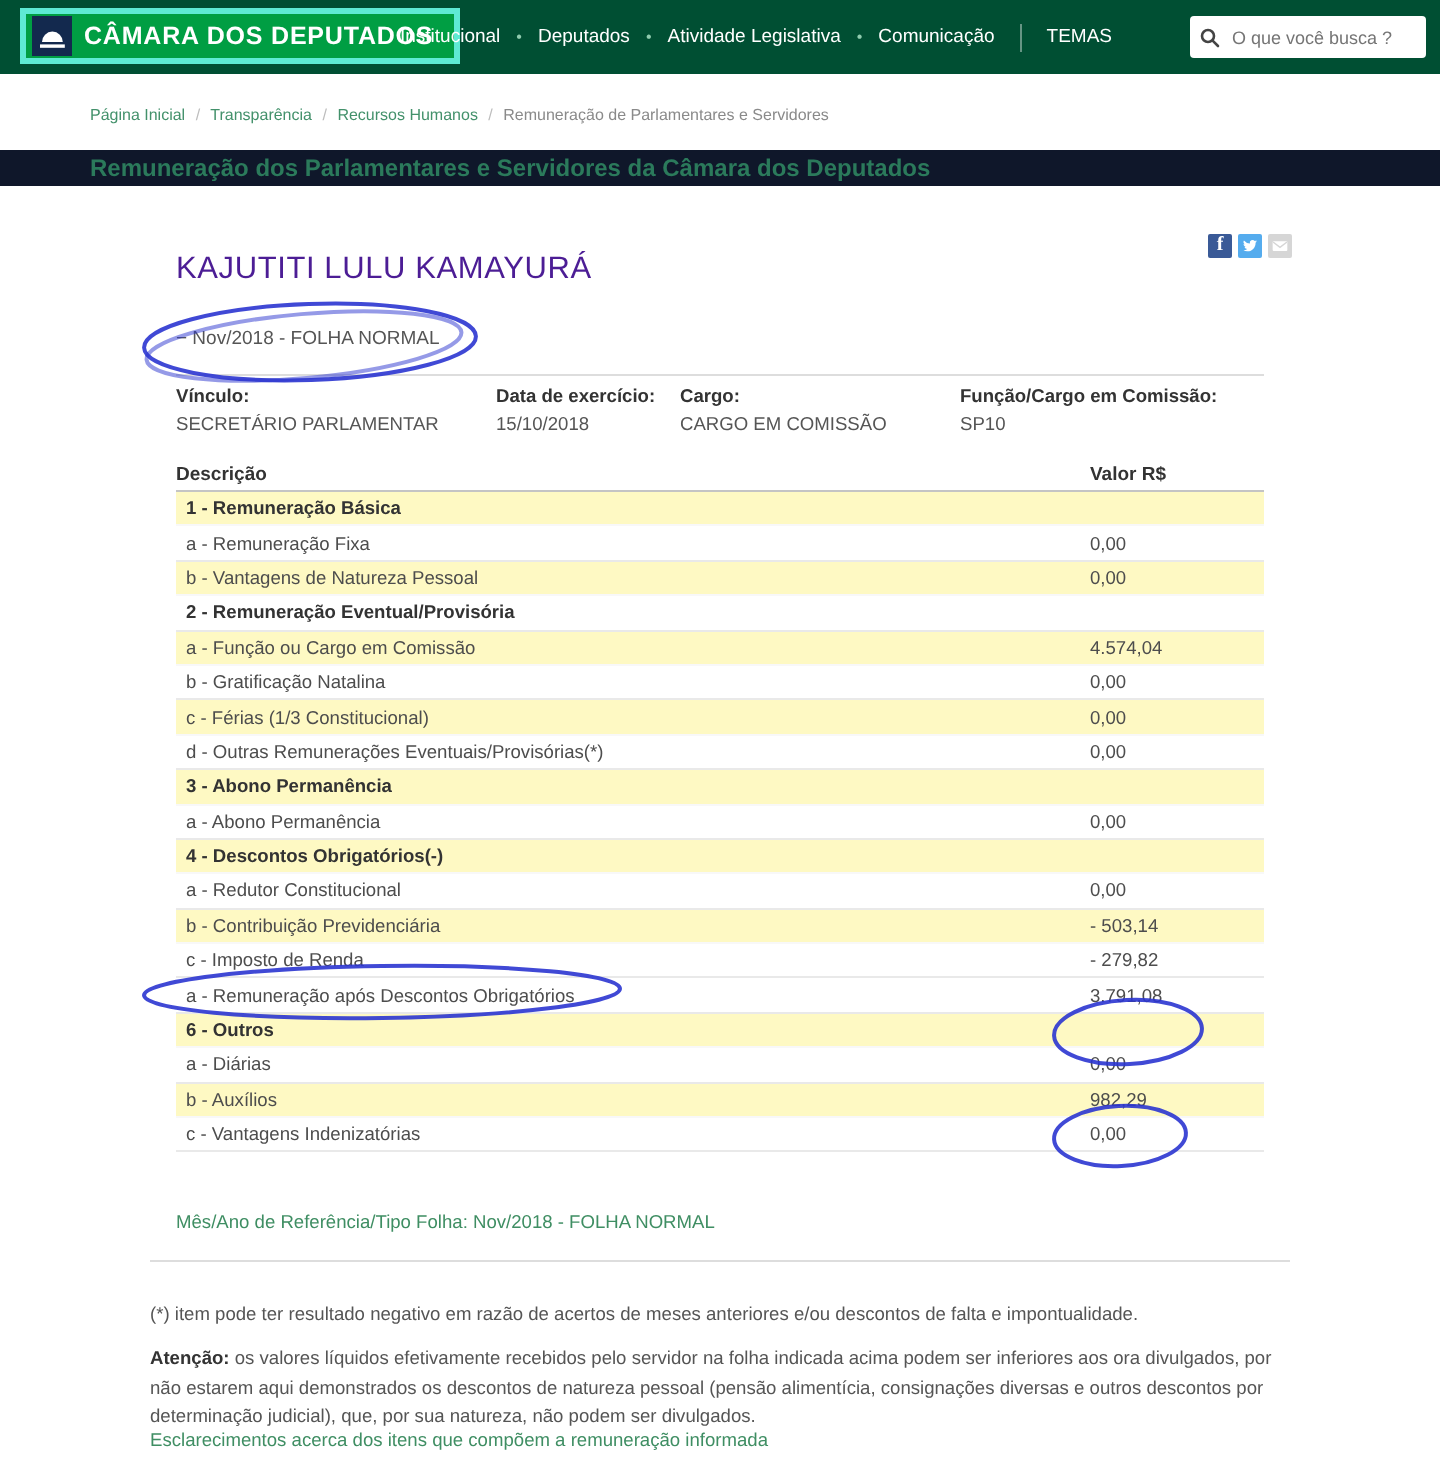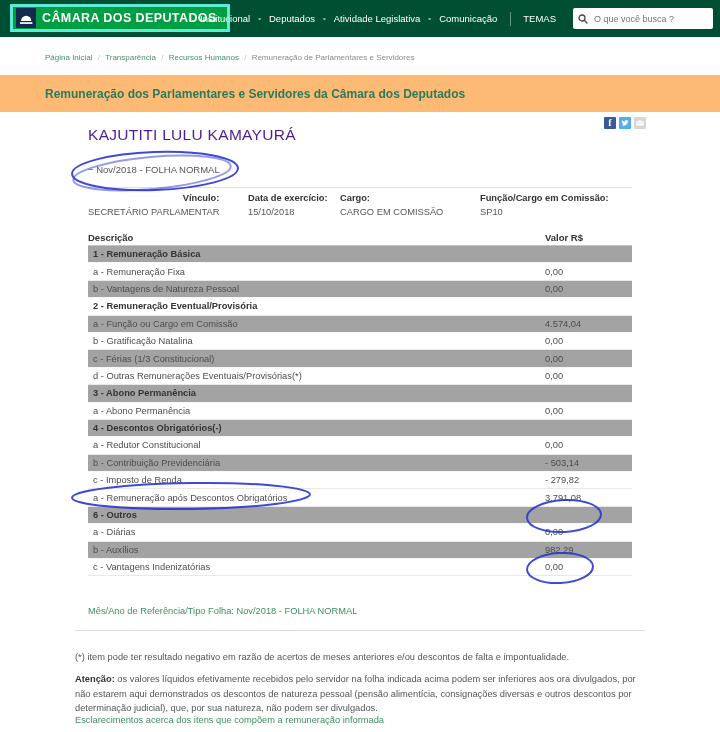--- a/index.html
+++ b/index.html
@@ -10,53 +10,53 @@
   
   .topbar{position:absolute;top:0;left:0;width:720px;height:37px;background:#004f33;}
   .logo{position:absolute;top:4px;left:10px;height:28px;box-sizing:border-box;
     background:#009e43;border:3px solid #5eead4;display:flex;align-items:center;gap:6px;padding:0 10px 0 3px;cursor:pointer;}
   .logo-icon{width:20px;height:20px;background:#13294e;display:flex;align-items:center;justify-content:center;flex:0 0 auto;}
   .logo-text{color:#fff;font-size:12.5px;font-weight:700;letter-spacing:.4px;white-space:nowrap;}
   .mainnav{position:absolute;left:200px;top:0;height:37px;display:flex;align-items:center;font-size:9.5px;color:#fff;}
   .mainnav a{color:#fff;text-decoration:none;margin-right:8px;white-space:nowrap;cursor:pointer;}
   .navdot{color:#8fcbae;font-size:8px;margin-right:8px;}
   .navbar-sep{width:1px;height:14px;background:rgba(255,255,255,.4);margin:0 12px 0 5px;}
-  .search{position:absolute;right:7px;top:8px;width:140px;height:21px;box-sizing:border-box;
+  .search{position:absolute;right:7px;top:8px;width:118px;height:21px;box-sizing:border-box;
     background:#fff;border-radius:2px;display:flex;align-items:center;padding:0 5px;gap:4px;}
   .search input{border:none;outline:none;flex:1;min-width:0;font-size:9px;color:#777;background:transparent;
     font-family:"Liberation Sans",sans-serif;}
   
   .breadcrumb{position:absolute;top:53px;left:45px;font-size:8px;color:#b5b5b5;white-space:nowrap;}
   .breadcrumb a{color:#43916b;text-decoration:none;cursor:pointer;}
   .breadcrumb .sep{color:#bdbdbd;margin:0 3px;}
   .breadcrumb .current{color:#8a8a8a;}
-  .title-band{position:absolute;top:75px;left:0;width:720px;height:37px;background:#fdba74;display:flex;align-items:center;}
+  .title-band{position:absolute;top:75px;left:0;width:720px;height:18px;background:#0f172a;display:flex;align-items:center;}
   .title-band h1{margin:0 0 0 45px;font-size:12px;font-weight:700;color:#2b7a5b;}
   
   .social{position:absolute;left:604px;top:117px;display:flex;gap:3px;}
   .si{width:12px;height:12px;display:flex;align-items:center;justify-content:center;border-radius:1px;cursor:pointer;}
   .si.fb{background:#3a5a97;color:#fff;font:700 10px/10px "Liberation Serif",serif;}
   .si.tw{background:#55acee;}
   .si.em{background:#d6d6d6;}
   .person-name{position:absolute;left:88px;top:126px;margin:0;font-size:15.5px;font-weight:400;color:#4c1d95;letter-spacing:.3px;}
   .accordion{position:absolute;left:88px;top:164px;font-size:9.5px;color:#555;cursor:pointer;}
   .accordion-line{position:absolute;left:88px;top:187px;width:544px;height:1px;background:#ddd;}
   
   .info-col{position:absolute;top:193px;font-size:9.3px;}
   .info-col .lbl{font-weight:700;color:#333;}
   .info-col .val{margin-top:4px;color:#555;}
-  .ic1{left:88px;text-align:right;} .ic2{left:248px;} .ic3{left:340px;} .ic4{left:480px;}
+  .ic1{left:88px;} .ic2{left:248px;} .ic3{left:340px;} .ic4{left:480px;}
   
   .thead-desc{position:absolute;left:88px;top:232px;font-size:9.5px;font-weight:700;color:#333;}
   .thead-val{position:absolute;left:545px;top:232px;font-size:9.5px;font-weight:700;color:#333;}
   .thead-line{position:absolute;left:88px;top:245px;width:544px;height:1px;background:#c4c4c4;}
   .table{position:absolute;left:88px;top:246px;width:544px;}
   .trow{position:relative;height:17.4px;box-sizing:border-box;display:flex;align-items:center;
     font-size:9.3px;color:#4d4d4d;border-bottom:1px solid #e9e9e9;background:#fff;}
-  .trow.even{background:#a3a3a3;border-bottom:1px solid #f8f8f8;}
+  .trow.even{background:#fef9c3;border-bottom:1px solid #f8f8f8;}
   .trow.section .td-desc{font-weight:700;color:#333;}
   .td-desc{padding-left:5px;white-space:nowrap;}
   .td-val{position:absolute;left:457px;white-space:nowrap;}
   .ref-note{position:absolute;left:88px;top:606px;font-size:9.3px;color:#3f8e63;}
   
   .divider{position:absolute;left:75px;top:630px;width:570px;height:1px;background:#ddd;}
   .note1{position:absolute;left:75px;top:650px;width:575px;margin:0;font-size:9.3px;color:#555;line-height:14px;}
   .note2{position:absolute;left:75px;top:672px;width:578px;margin:0;font-size:9.3px;color:#555;line-height:14.5px;}
   .note2 b{color:#333;}
   .note-link{position:absolute;left:75px;top:715px;font-size:9.3px;color:#3f8e63;text-decoration:none;cursor:pointer;}

